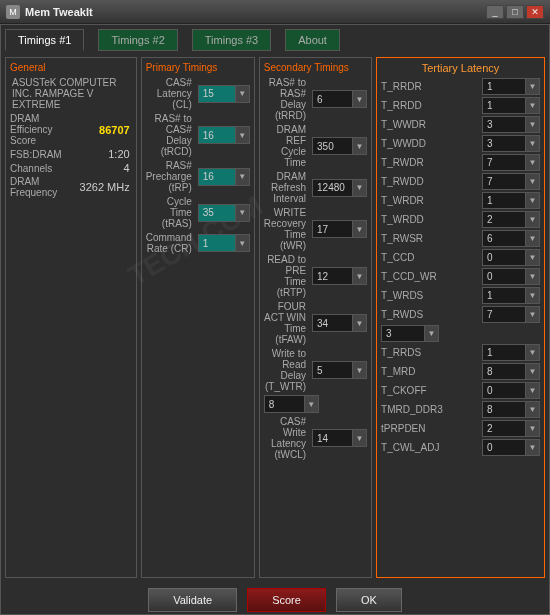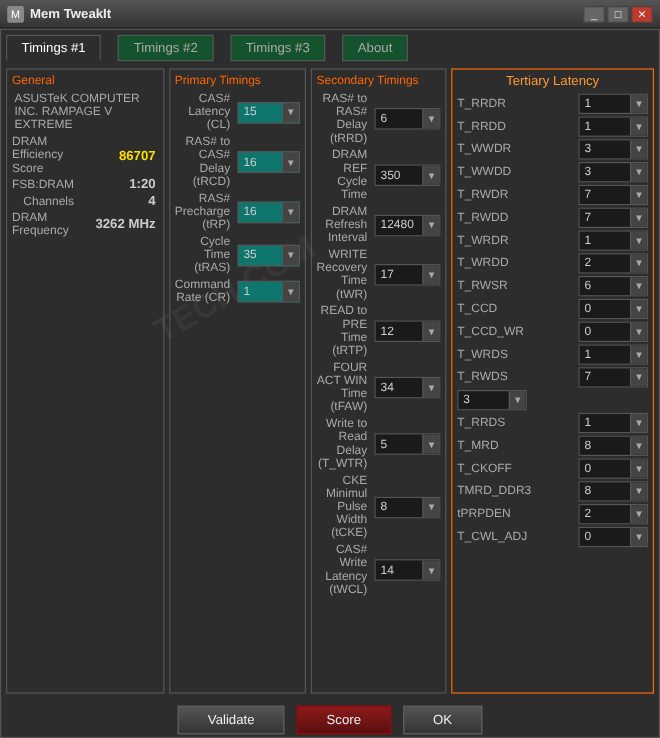--- a/index.html
+++ b/index.html
@@ -102,28 +102,28 @@
       font-size: 10px;
       margin-bottom: 4px;
     }
 
     
     .general-section { }
     .general-info { font-size: 10px; color: #aaa; margin-bottom: 3px; padding-left: 2px; }
 
     .info-row {
       display: flex;
-      justify-content: flex-end;
+      justify-content: space-between;
       align-items: center;
       margin-bottom: 2px;
       padding-right: 2px;
     }
     .info-label { color: #aaa; font-size: 10px; margin-right: 8px; }
     .info-value { color: #ffdd00; font-size: 11px; font-weight: bold; min-width: 60px; text-align: right; }
-    .info-value.normal { color: #ccc; font-weight: bold; }
+    .info-value.normal { color: #ccc; font-weight: normal; }
 
     
     .timing-row {
       display: flex;
       align-items: center;
       justify-content: space-between;
       margin-bottom: 3px;
     }
     .timing-label { color: #aaa; font-size: 10px; text-align: right; flex: 1; padding-right: 6px; }
     .timing-dropdown {
@@ -366,21 +366,20 @@
           </div>
         </div>
         <div class="sec-row">
           <span class="sec-label">Write to Read Delay (T_WTR)</span>
           <div class="sec-dropdown">
             <span>5</span>
             <div class="dropdown-arrow">▼</div>
           </div>
         </div>
         <div class="sec-row">
-          <span class="sec-label">CKE Minimul Pulse Width (tCKE)</span>
           <div class="sec-dropdown">
             <span>8</span>
             <div class="dropdown-arrow">▼</div>
           </div>
         </div>
         <div class="sec-row">
           <span class="sec-label">CAS# Write Latency (tWCL)</span>
           <div class="sec-dropdown">
             <span>14</span>
             <div class="dropdown-arrow">▼</div>

